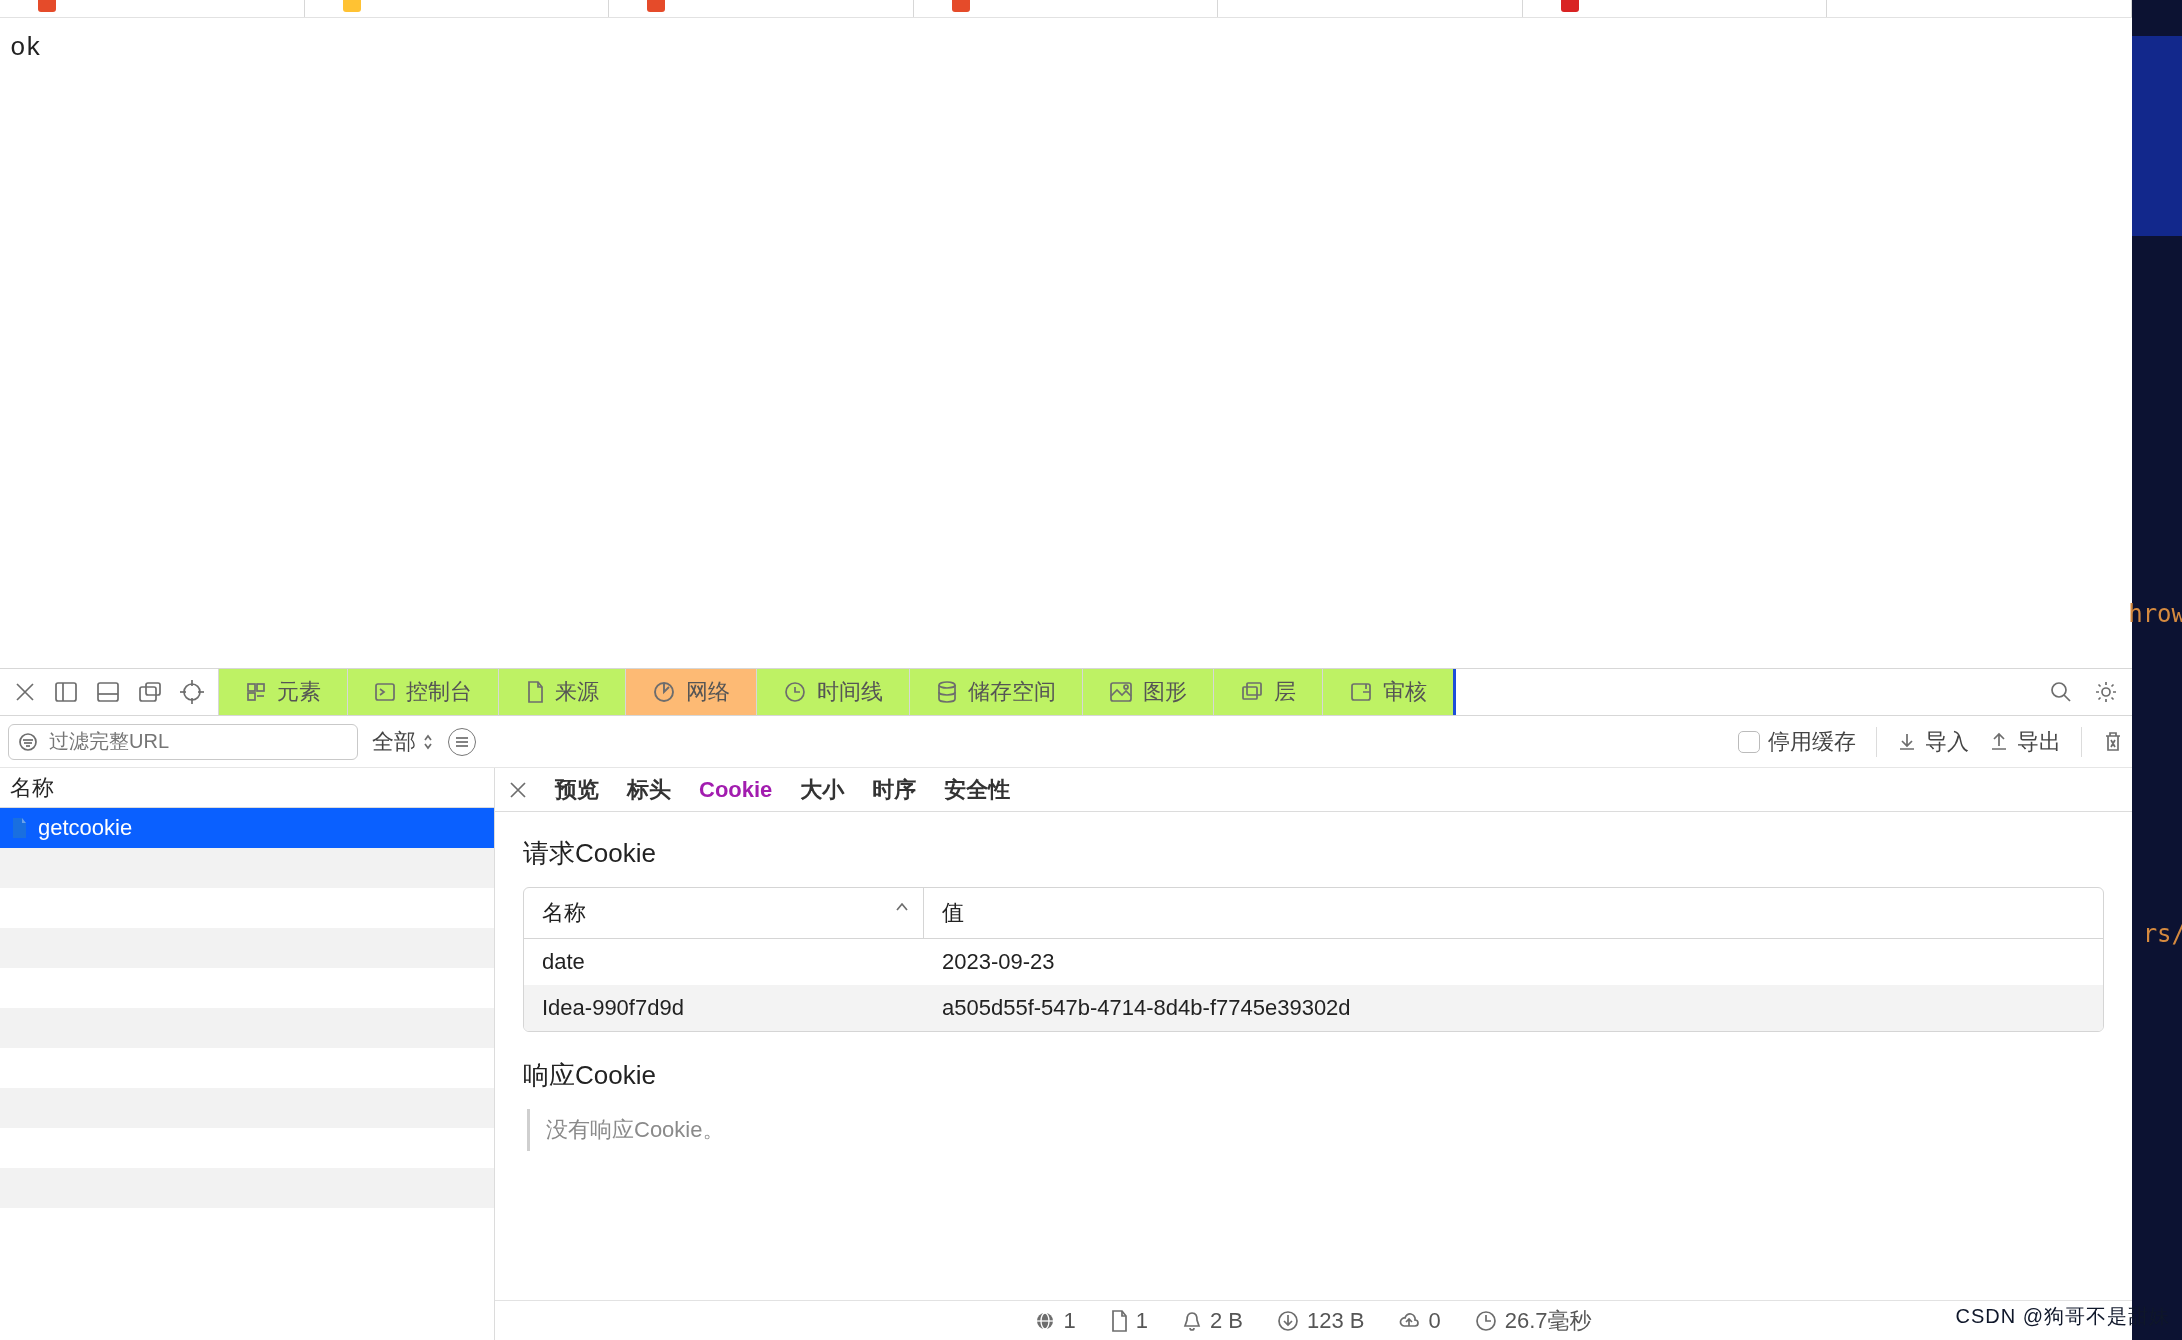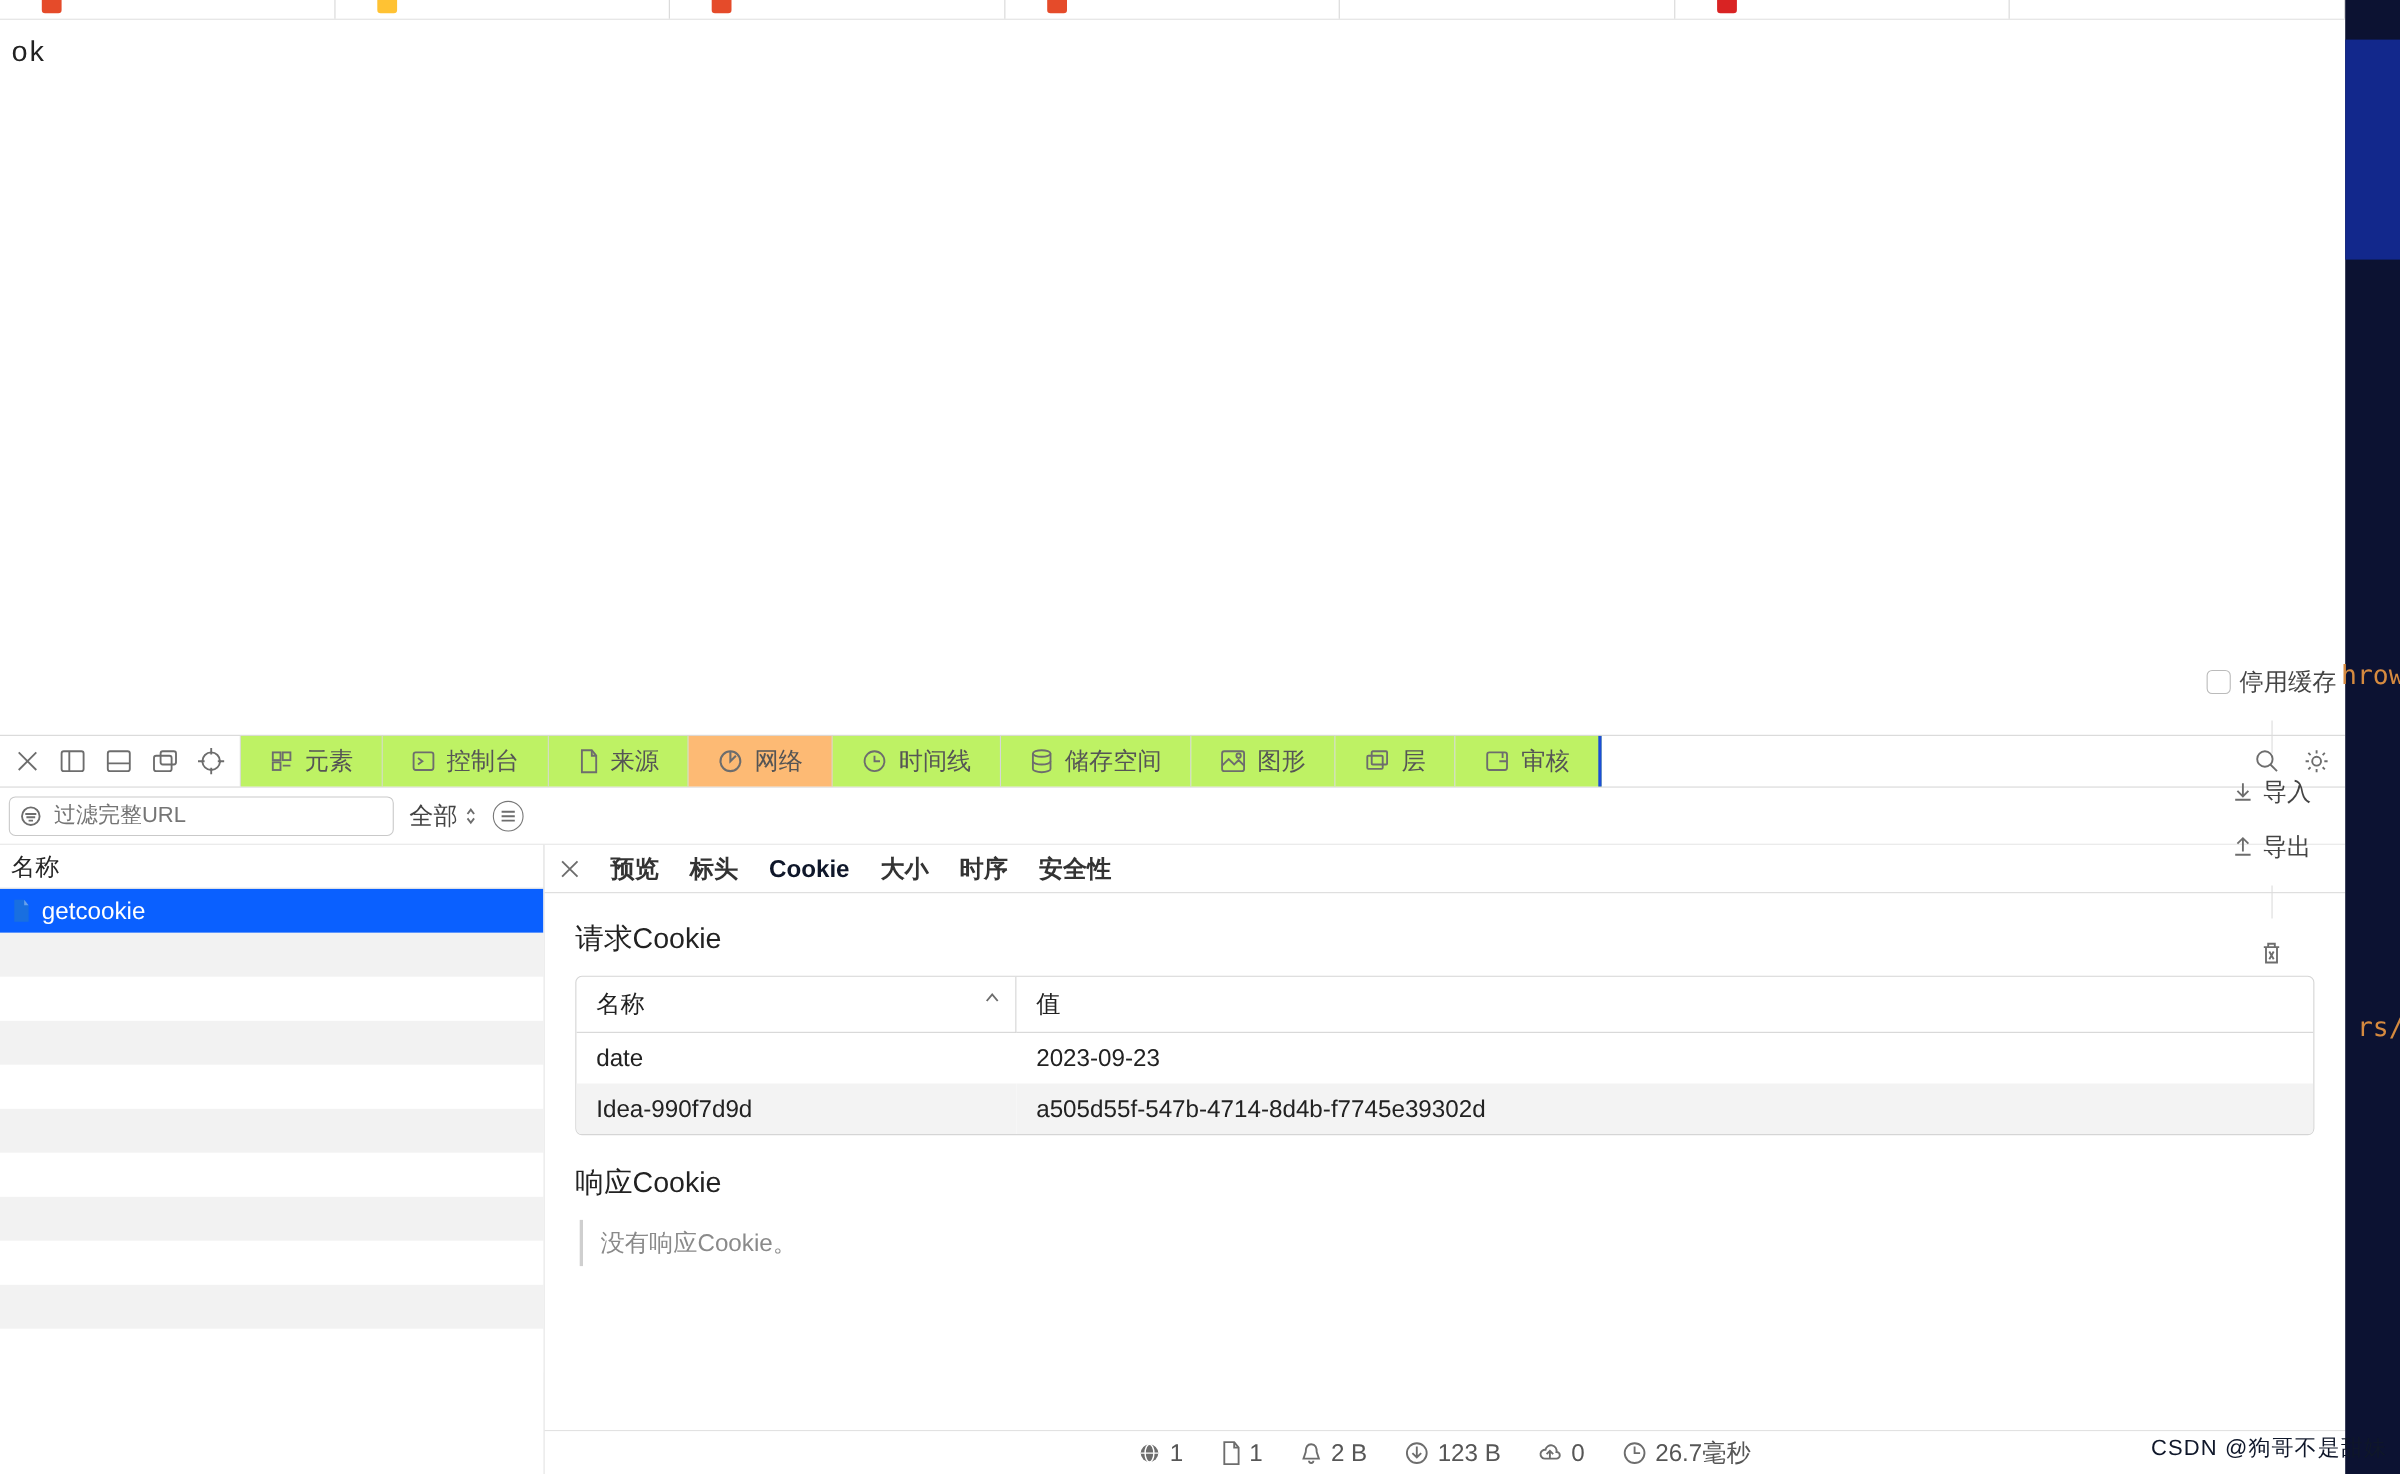--- a/index.html
+++ b/index.html
@@ -29,39 +29,39 @@
   .dt-tabs .panel-tab:not(.active){ background:#bef264; }
   .dt-tabs .right-icons { margin-left:auto; display:flex; align-items:center; gap:22px; padding:0 14px; }
 
   
   .filter-bar { height: 52px; display:flex; align-items:center; padding:6px 8px; gap:14px; border-bottom:1px solid #e6e6e6; }
   .filter-input { width: 350px; height: 36px; border:1px solid #c9c9c9; border-radius:6px; padding:0 12px 0 40px; font-size:20px; color:#333; }
   .filter-wrap { position:relative;border-radius:17px; }
   .filter-wrap svg { position:absolute; left:10px; top:8px; }
   .type-select { display:flex; align-items:center; gap:6px; color:#444; font-size:22px; cursor:pointer; }
   .circled-icon { width:28px; height:28px; border:1.8px solid #777; border-radius:50%; display:flex; align-items:center; justify-content:center; }
-  .filter-right { margin-left:auto; display:flex; align-items:center; gap:20px;flex-direction:column; }
+  .filter-right { margin-left:auto; display:flex; align-items:center; gap:20px; }
   .checkbox { width:22px; height:22px; border:1.8px solid #bbb; border-radius:5px; }
   .txt-btn { color:#444; display:flex; align-items:center; gap:8px; cursor:pointer; }
   .vdiv { width:1px; height:30px; background:#dcdcdc; }
 
   
   .net-body { flex:1; display:flex; min-height:0; }
   .req-list { width:495px; display:flex; flex-direction:column; border-right:1px solid #dcdcdc; }
   .req-list .hdr { height:40px; display:flex; align-items:center; padding:0 10px; font-size:22px; color:#262626; border-bottom:1px solid #dcdcdc; }
   .req-list .rows { flex:1; overflow:auto; background:#fff; }
   .req-list .row { height:40px; display:flex; align-items:center; padding:0 10px; gap:10px; font-size:22px; }
   .req-list .row.sel { background:#0a60ff; color:#fff; }
   .req-list .row.stripe-even { background:#f2f2f2; }
   .req-list .row.stripe-odd { background:#ffffff; }
 
   .detail { flex:1; display:flex; flex-direction:column; min-width:0; }
   .detail-tabs { height:44px; display:flex; align-items:center; gap:28px; padding:0 14px; border-bottom:1px solid #dcdcdc; }
   .detail-tabs .dtab { font-size:22px; color:#333; cursor:pointer;font-weight:bold; }
-  .detail-tabs .dtab.active { color:#0f172a; }
+  .detail-tabs .dtab.active { color:#a21caf; }
   .detail-body { flex:1; overflow:auto; padding:24px 28px 10px 28px; }
   .sect-title { font-size:26px; margin-bottom:16px; color:#222; font-weight:400; }
 
   table.cookies { width:100%; border:1px solid #d5d5d5; border-radius:6px; border-collapse:separate; border-spacing:0; overflow:hidden; margin-bottom:26px; }
   table.cookies th, table.cookies td { text-align:left; padding:10px 18px; font-size:22px; font-weight:400; color:#222; }
   table.cookies thead th { border-bottom:1px solid #d5d5d5; position:relative; }
   table.cookies thead th:first-child { border-right:1px solid #d5d5d5; width:400px; }
   table.cookies tbody td:first-child { border-right:1px solid #eeeeee00; }
   table.cookies tbody tr:nth-child(even) td { background:#f3f3f3; }
   .sort-caret { position:absolute; right:14px; top:14px; }

